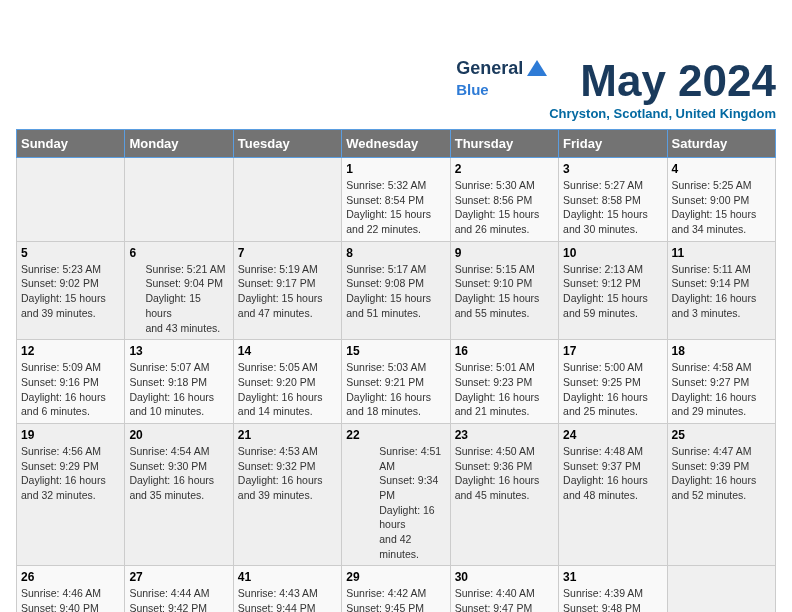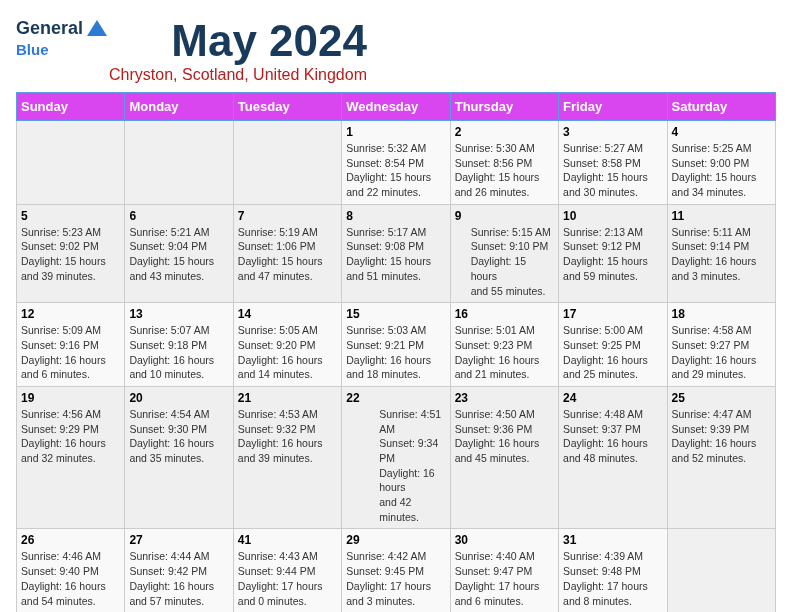--- a/index.html
+++ b/index.html
@@ -5,23 +5,24 @@
     * { box-sizing: border-box; margin: 0; padding: 0; }
     body {
       font-family: Arial, sans-serif;
       background: #fff;
       width: 792px;
       min-height: 612px;
       padding: 16px;
     }
     .header {
       display: flex;
-      justify-content: flex-start;
+      justify-content: flex-end;
       align-items: flex-start;
       margin-bottom: 8px;
+      margin-top: 40px;
     }
     .logo {
       display: flex;
       align-items: center;
     }
     .logo-text {
       display: flex;
       flex-direction: column;
       line-height: 1.1;
     }
@@ -43,31 +44,31 @@
     }
     .title-section {
       text-align: right;
     }
     .main-title {
       font-size: 44px;
       font-weight: bold;
       color: #1a3a5c;
     }
     .subtitle {
-      font-size: 16px;
-      color: #b91c1c;
-      font-weight: normal;
+      font-size: 13px;
+      color: #0369a1;
+      font-weight: bold;
     }
     .calendar {
       width: 100%;
       border-collapse: collapse;
       font-size: 11px;
     }
     .calendar thead th {
-      background: #d946ef;
+      background: #737373;
       color: white;
       padding: 6px 4px;
       text-align: left;
       font-size: 13px;
       font-weight: bold;
       border: 1px solid #5a9de0;
     }
     .calendar tbody td {
       vertical-align: top;
       border: 1px solid #ccc;
@@ -167,42 +168,42 @@
       <tr>
         <td>
           <div class="day-number">5</div>
           <div class="day-info" style="white-space: pre-line;">Sunrise: 5:23 AM
 Sunset: 9:02 PM
 Daylight: 15 hours
 and 39 minutes.</div>
         </td>
         <td>
           <div class="day-number">6</div>
-          <div class="day-info" style="white-space: pre-line;">Sunrise: 5:21 AM
+          <div class="day-info" style="white-space: pre-line; margin-left: 16px;">Sunrise: 5:21 AM
 Sunset: 9:04 PM
 Daylight: 15 hours
 and 43 minutes.</div>
         </td>
         <td>
           <div class="day-number">7</div>
           <div class="day-info" style="white-space: pre-line;">Sunrise: 5:19 AM
-Sunset: 1:06 PM
+Sunset: 9:17 PM
 Daylight: 15 hours
 and 47 minutes.</div>
         </td>
         <td>
           <div class="day-number">8</div>
           <div class="day-info" style="white-space: pre-line;">Sunrise: 5:17 AM
 Sunset: 9:08 PM
 Daylight: 15 hours
 and 51 minutes.</div>
         </td>
         <td>
           <div class="day-number">9</div>
-          <div class="day-info" style="white-space: pre-line; margin-left: 16px;">Sunrise: 5:15 AM
+          <div class="day-info" style="white-space: pre-line;">Sunrise: 5:15 AM
 Sunset: 9:10 PM
 Daylight: 15 hours
 and 55 minutes.</div>
         </td>
         <td>
           <div class="day-number">10</div>
           <div class="day-info" style="white-space: pre-line;">Sunrise: 2:13 AM
 Sunset: 9:12 PM
 Daylight: 15 hours
 and 59 minutes.</div>

